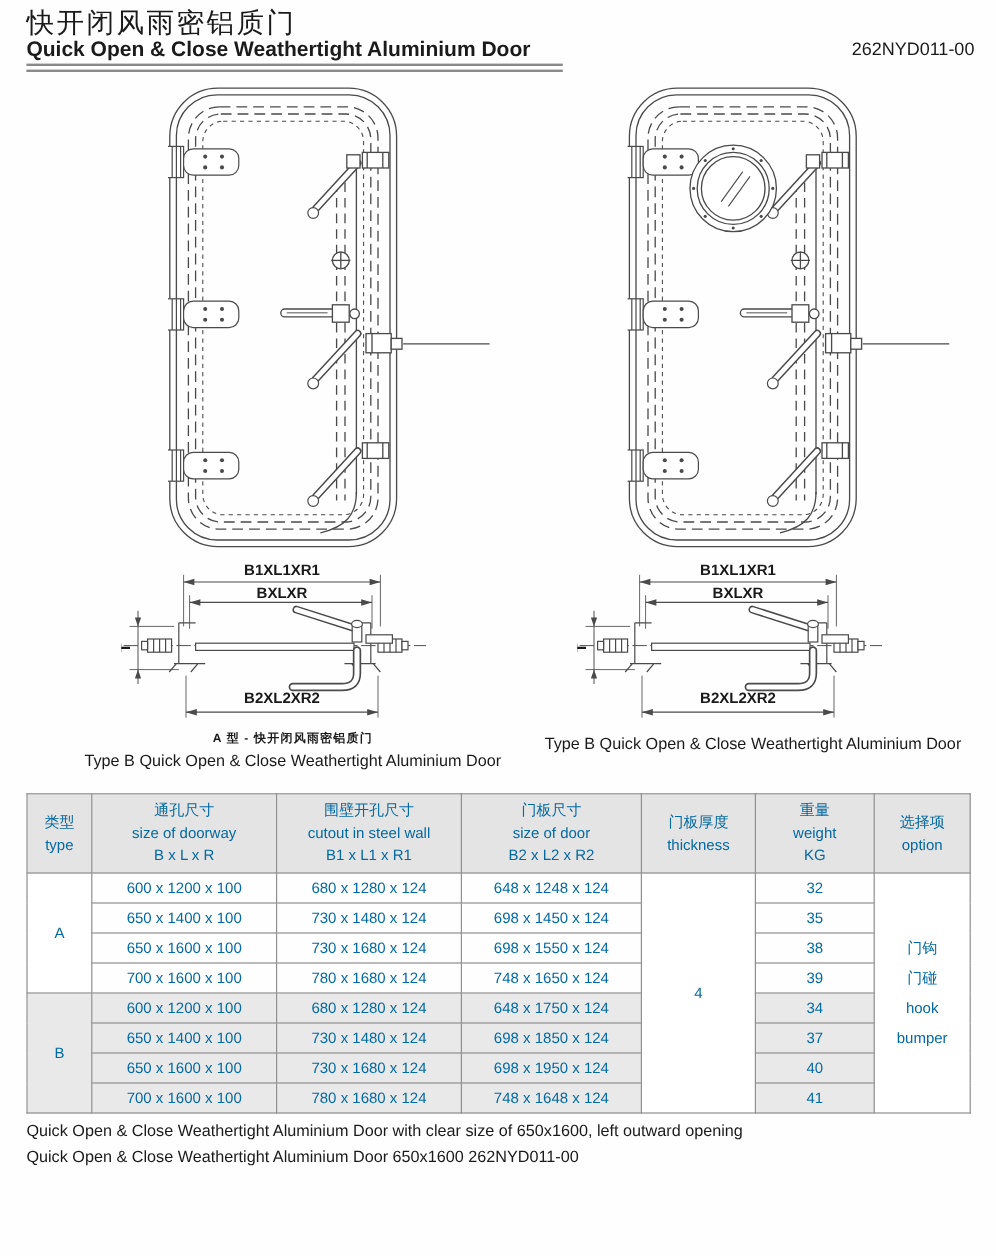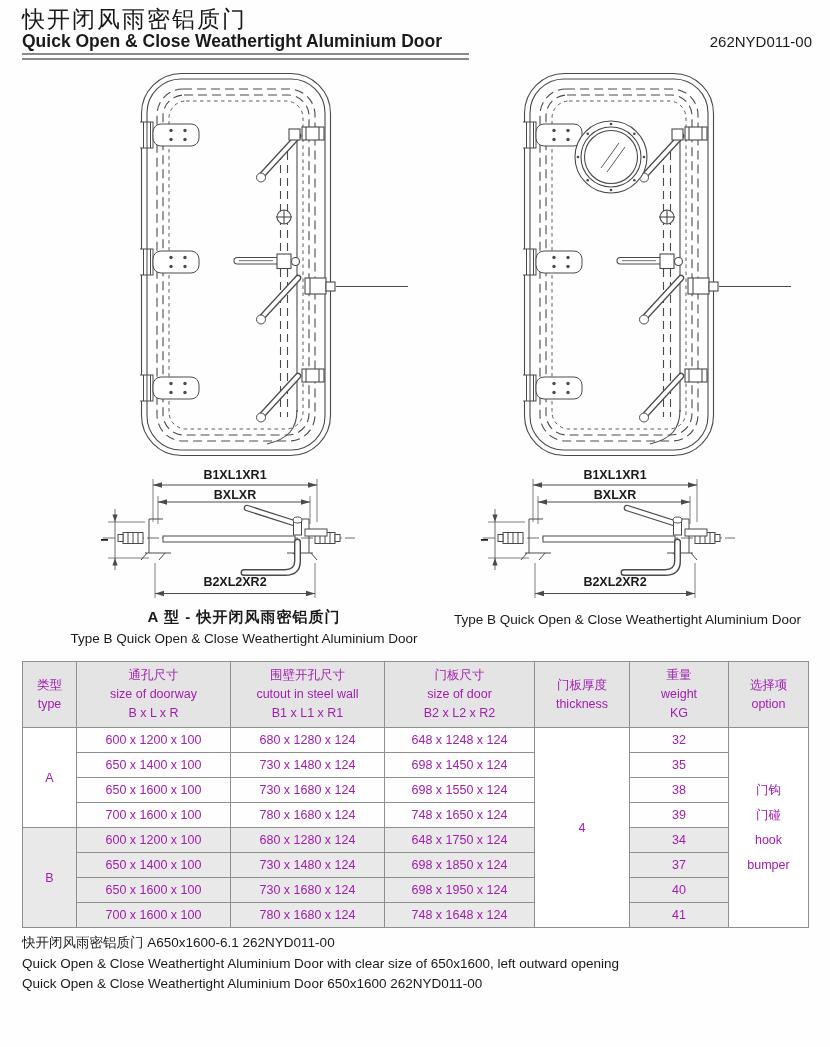--- a/index.html
+++ b/index.html
@@ -5,25 +5,25 @@
   html,body{margin:0;padding:0;background:#fff;}
   .page{position:relative;width:830px;height:1047px;background:#fefefe;overflow:hidden;
         font-family:"Liberation Sans","DejaVu Sans",sans-serif;color:#1a1a1a;}
   .title-cn{position:absolute;left:22px;top:4px;font-size:23px;font-weight:normal;letter-spacing:2px;}
   .title-en{position:absolute;left:22px;top:31px;font-size:17.5px;font-weight:bold;}
   .title-rule{position:absolute;left:22px;top:53px;width:447px;height:3px;
               border-top:2px solid #8a8a8a;border-bottom:2px solid #8a8a8a;}
   .doc-number{position:absolute;left:622px;top:33px;width:190px;text-align:right;font-size:15px;}
   .fig{position:absolute;}
   .caption{position:absolute;text-align:center;}
-  .cap-cn{font-size:15px;font-weight:bold;letter-spacing:1px;}
+  .cap-cn{font-size:10px;font-weight:bold;letter-spacing:1px;}
   .cap-en{font-size:13.5px;margin-top:4px;}
   .dimtext{font:bold 12.5px "Liberation Sans","DejaVu Sans",sans-serif;fill:#1a1a1a;}
   table.spec{position:absolute;left:22px;top:661px;width:786px;border-collapse:collapse;
-             table-layout:fixed;font-size:12.5px;color:#a21caf;}
+             table-layout:fixed;font-size:12.5px;color:#0369a1;}
   table.spec th,table.spec td{border:1px solid #8f8f8f;text-align:center;vertical-align:middle;padding:0;}
   table.spec thead tr{height:66px;}
   table.spec thead th{background:#e4e4e4;font-weight:normal;font-size:12.5px;line-height:19px;}
   table.spec tbody tr{height:25px;}
   table.spec .sec-b td{background:#e9e9e9;}
   table.spec td.spanwhite{background:#fff;}
   .optlines div{line-height:25px;}
   .footer{position:absolute;left:22px;top:933px;width:790px;font-size:13.5px;}
   .footer div{line-height:20.5px;}
   .footer .gap{margin-top:2px;}
@@ -279,18 +279,17 @@
       <tr class="sec-b">
         <td>700 x 1600 x 100</td>
         <td>780 x 1680 x 124</td>
         <td>748 x 1648 x 124</td>
         <td>41</td>
       </tr>
     </tbody>
   </table>
 
   <div class="footer">
-    <div>快开闭风雨密铝质门 A650x1600-6.1 262NYD011-00</div>
     <div>Quick Open &amp; Close Weathertight Aluminium Door with clear size of 650x1600, left outward opening</div>
     <div>Quick Open &amp; Close Weathertight Aluminium Door 650x1600 262NYD011-00</div>
   </div>
 
 </div>
 
 </body></html>

